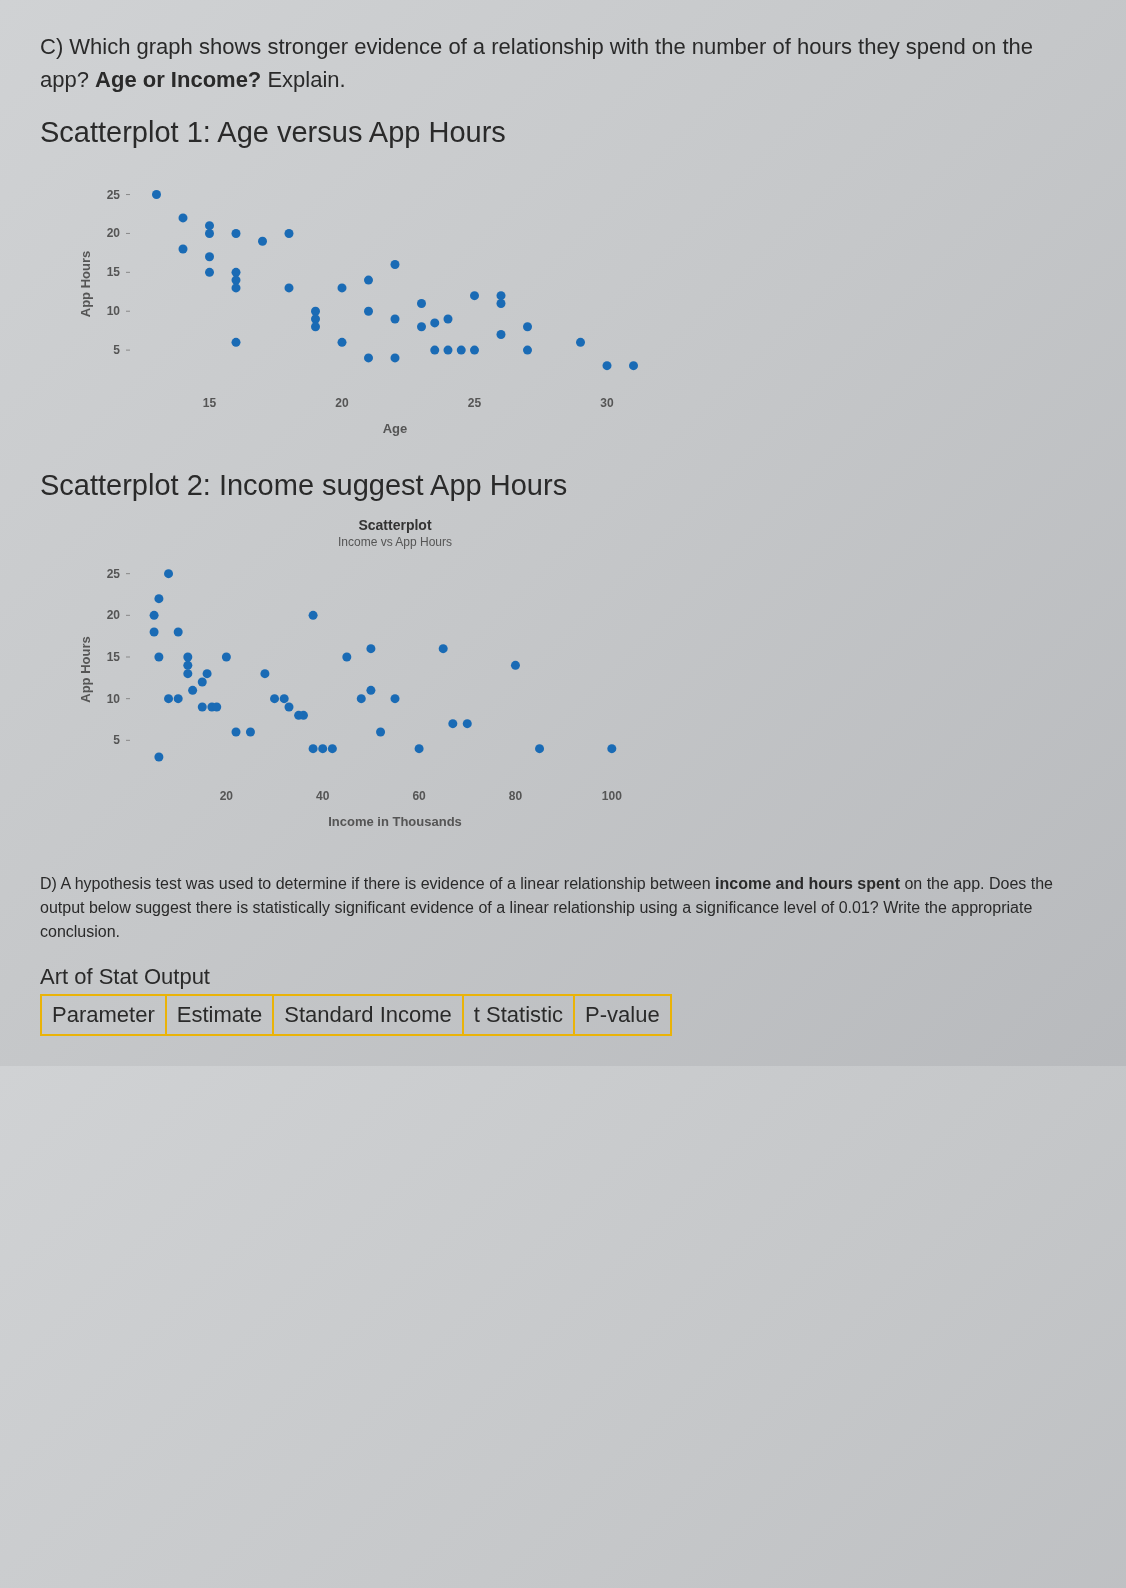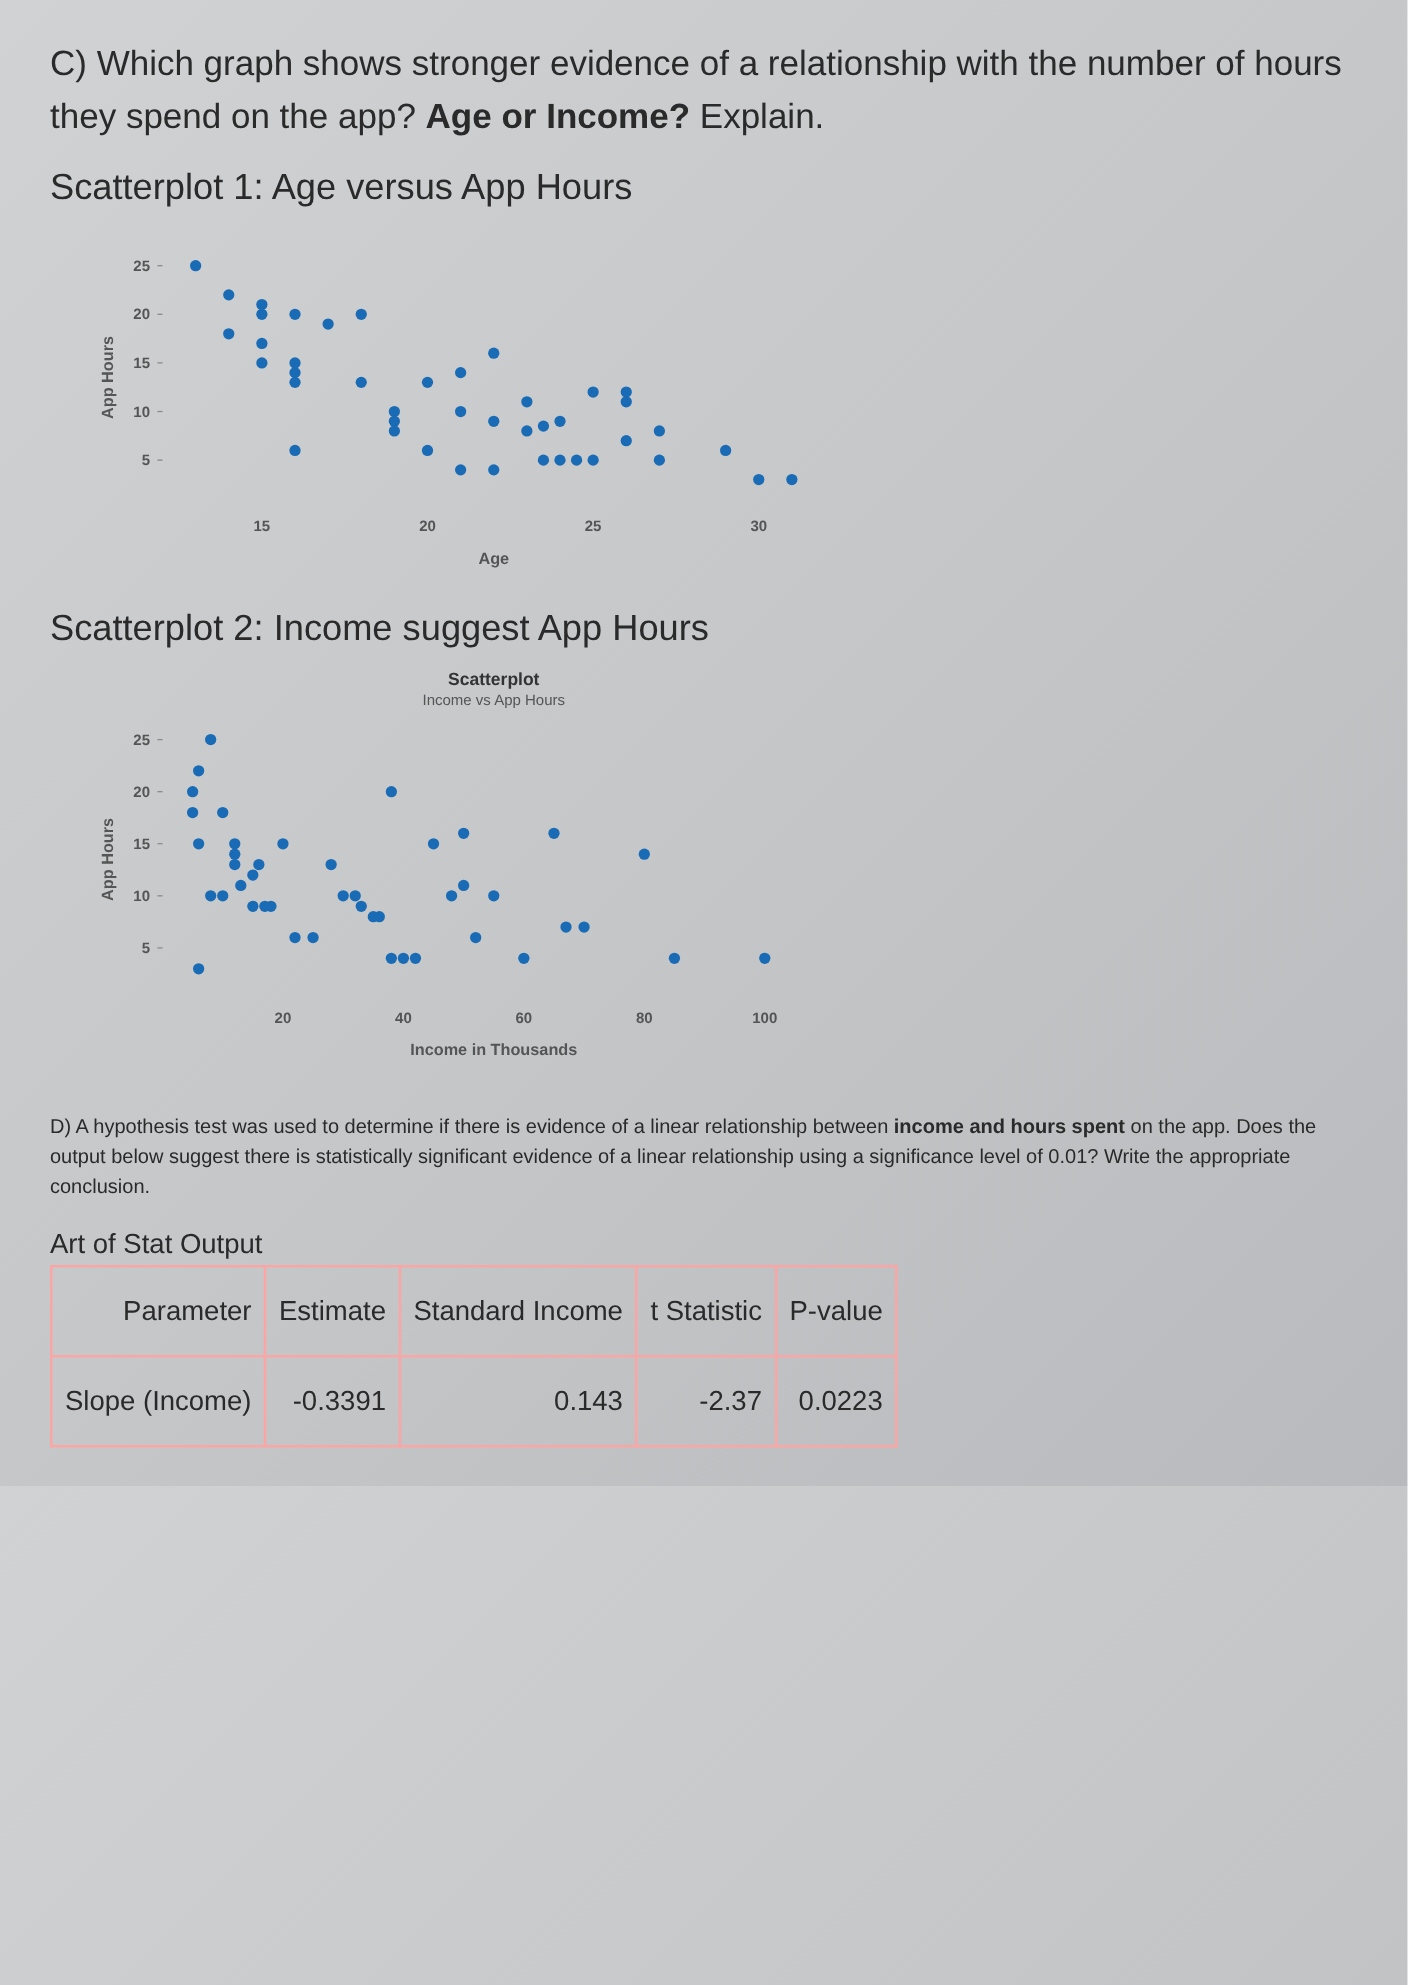--- a/index.html
+++ b/index.html
@@ -4,21 +4,21 @@
 <style>
   body {
     margin: 0;
     padding: 30px 40px;
     background: linear-gradient(135deg, #d0d2d4 0%, #c5c7c9 50%, #b8babd 100%);
     font-family: Arial, Helvetica, sans-serif;
     color: #2a2a2a;
     width: 1046px;
   }
   .question {
-    font-size: 28px;
+    font-size: 22px;
     line-height: 1.5;
     margin-bottom: 20px;
   }
   .bold { font-weight: bold; }
   .chart-title {
     font-size: 29px;
     font-weight: normal;
     margin: 20px 0 10px 0;
   }
   .chart-wrap {
@@ -40,23 +40,23 @@
     font-size: 22px;
     text-align: left;
     width: 620px;
     margin-bottom: 4px;
   }
   table.stat {
     border-collapse: collapse;
     font-size: 22px;
   }
   table.stat td, table.stat th {
-    border: 2px solid #fca5a5;
-    padding: 22px 10px;
-    text-align: right;
+    border: 2px solid #eab308;
+    padding: 6px 10px;
+    text-align: center;
     font-weight: normal;
   }
 </style>
 </head>
 <body>
 
 <div class="question">
   <span>C) Which graph shows stronger evidence of a relationship with the number of hours they spend on the app? </span><span class="bold">Age or Income?</span><span> Explain.</span>
 </div>
 
@@ -201,21 +201,14 @@
 <div class="table-title">Art of Stat Output</div>
 <table class="stat">
   <tbody>
       <tr>
     <th>Parameter</th>
     <th>Estimate</th>
     <th>Standard Income</th>
     <th>t Statistic</th>
     <th>P-value</th>
   </tr>
-  <tr>
-    <td>Slope (Income)</td>
-    <td>-0.3391</td>
-    <td>0.143</td>
-    <td>-2.37</td>
-    <td>0.0223</td>
-  </tr>
 </tbody>
   </table>
 
 </body></html>

